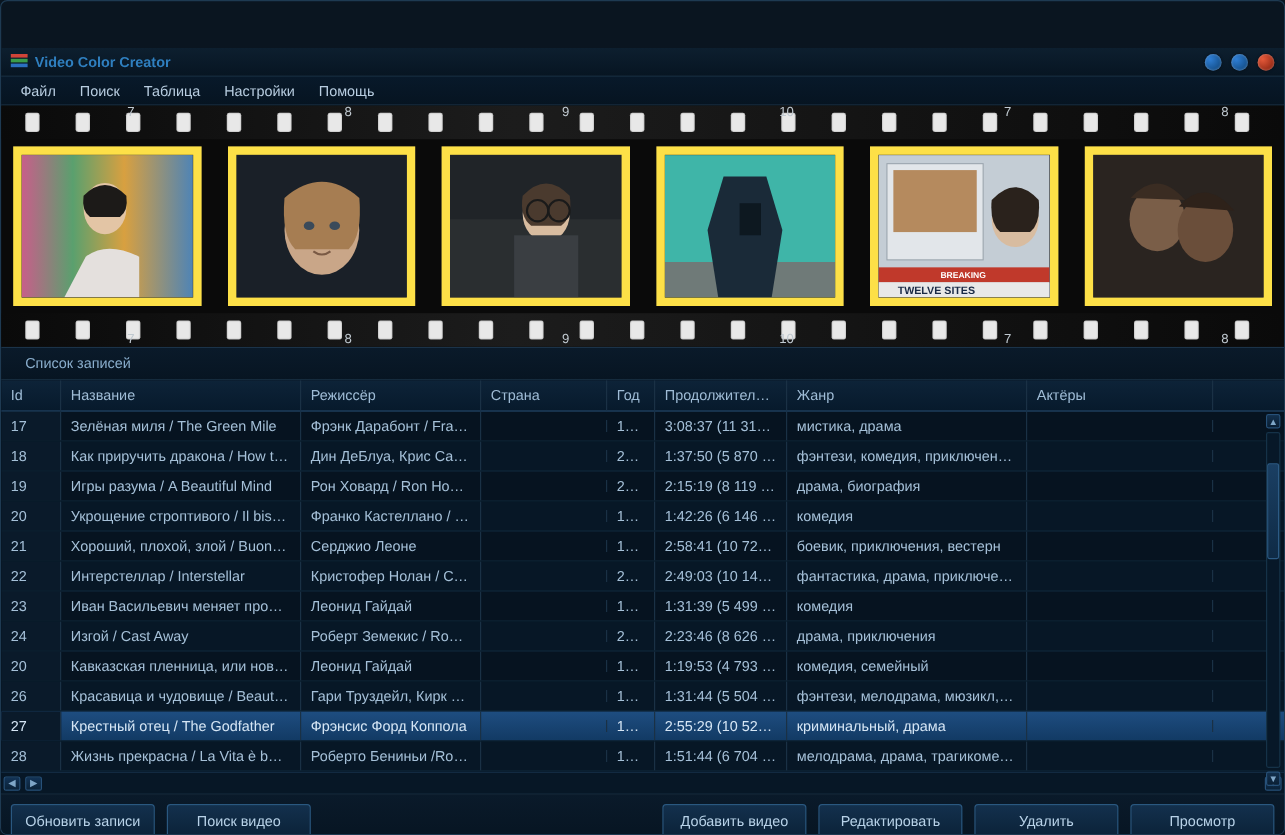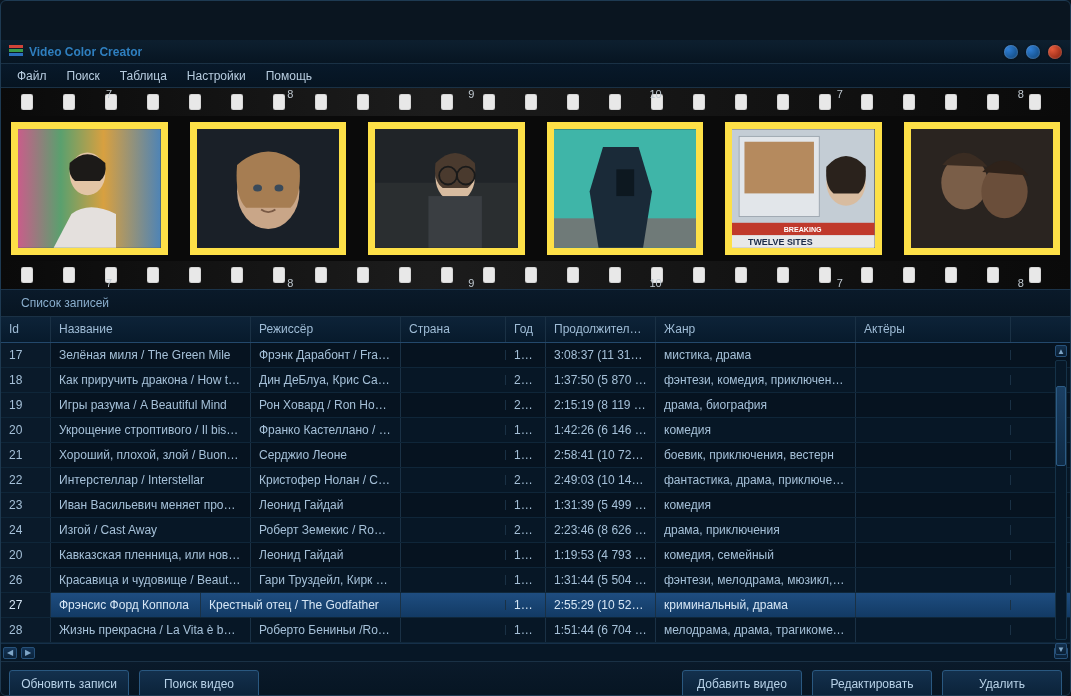--- a/index.html
+++ b/index.html
@@ -474,22 +474,22 @@
         <div class="td col-title">Красавица и чудовище / Beauty and the Beast</div>
         <div class="td col-dir">Гари Труздейл, Кирк Уайз / Gary Trousdale</div>
         <div class="td col-country"></div>
         <div class="td col-year">1991</div>
         <div class="td col-dur">1:31:44 (5 504 сек)</div>
         <div class="td col-genre">фэнтези, мелодрама, мюзикл, семейный</div>
         <div class="td col-actors"></div>
       </div>
       <div class="tr selected">
         <div class="td col-id">27</div>
+        <div class="td col-title">Крестный отец / The Godfather</div>
         <div class="td col-dir">Фрэнсис Форд Коппола</div>
-        <div class="td col-title">Крестный отец / The Godfather</div>
         <div class="td col-country"></div>
         <div class="td col-year">1972</div>
         <div class="td col-dur">2:55:29 (10 529 сек)</div>
         <div class="td col-genre">криминальный, драма</div>
         <div class="td col-actors"></div>
       </div>
       <div class="tr">
         <div class="td col-id">28</div>
         <div class="td col-title">Жизнь прекрасна / La Vita è bella</div>
         <div class="td col-dir">Роберто Бениньи /Roberto Benigni</div>
@@ -517,18 +517,19 @@
   </div>
 </div>
 
 <div class="toolbar-bottom">
   <div class="btn">Обновить записи</div>
   <div class="btn">Поиск видео</div>
   <div class="spacer"></div>
   <div class="btn">Добавить видео</div>
   <div class="btn">Редактировать</div>
   <div class="btn">Удалить</div>
+  <div class="btn">Просмотр</div>
 </div>
 
 <div class="statusbar">
   <span>Запись: 26</span>
   <span>Всего записей: 106</span>
 </div>
 
 </body></html>

